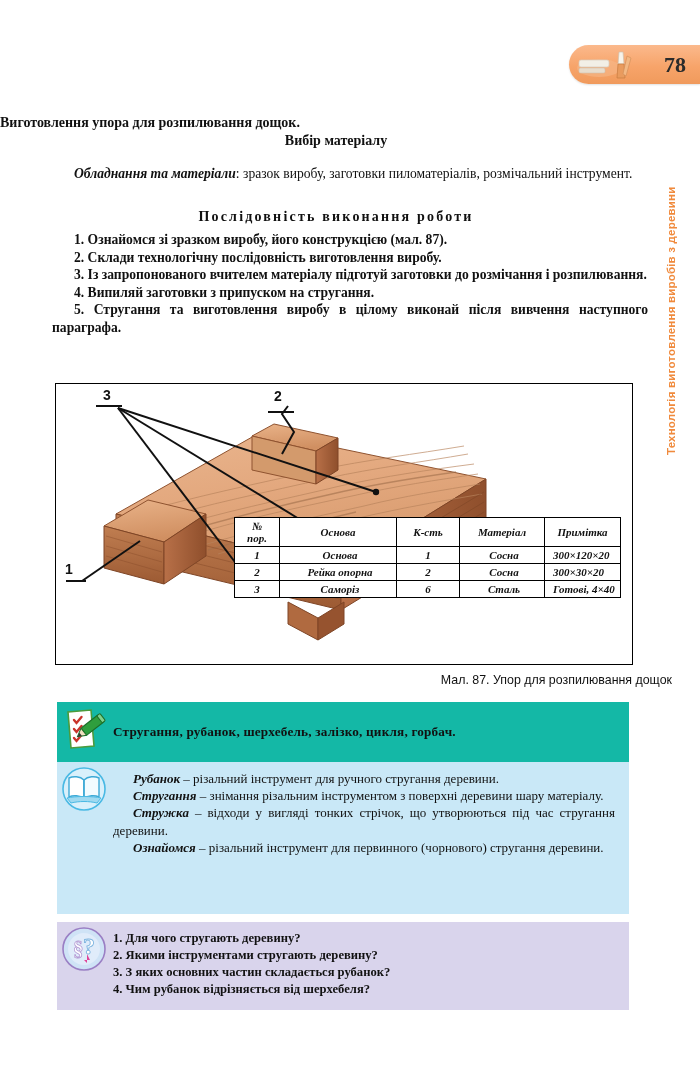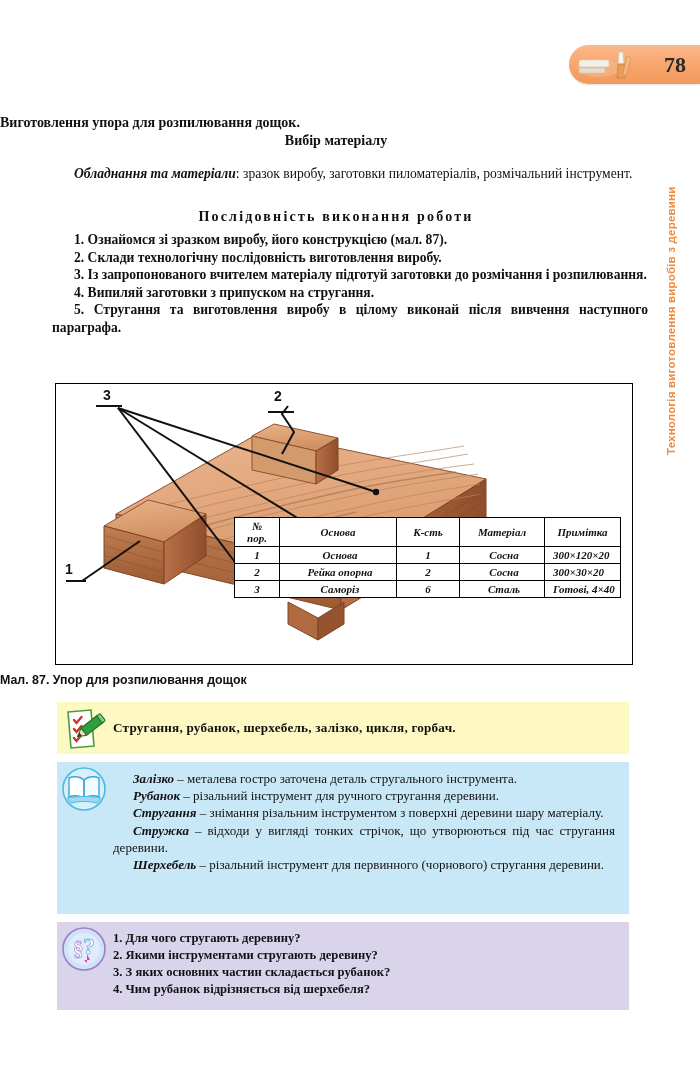--- a/index.html
+++ b/index.html
@@ -125,35 +125,35 @@
   .parts td.name{text-align:center;padding-left:8px;}
   .parts td.note{text-align:left;padding-left:8px;}
   .col-n{width:38px;}
   .col-name{width:110px;}
   .col-qty{width:56px;}
   .col-mat{width:78px;}
 
   
   .caption{
     position:absolute; left:0; right:28px; top:673px;
-    text-align:left;
+    text-align:right;
     font-family:"Liberation Sans", sans-serif;
-    font-weight:bold;
+    font-weight:normal;
     font-size:12.4px;
     color:#111;
   }
 
   
   .box{
     position:absolute; left:57px; width:572px;
     box-sizing:border-box;
   }
   .box-green{
-    top:702px; height:52px;
-    background:#fef9c3;
+    top:702px; height:60px;
+    background:#14b8a6;
   }
   .box-blue{
     top:762px; height:152px;
     background:#c9e8f7;
   }
   .box-purple{
     top:922px; height:88px;
     background:#d9d4ec;
   }
   .box .icon{
@@ -370,25 +370,24 @@
 
   <div class="box box-blue">
     <svg class="icon" viewBox="0 0 46 46">
       <circle cx="23" cy="23" r="21" fill="#d9f0fb" stroke="#49b9e4" stroke-width="1.6"></circle>
       <path d="M23 14 C19 10 12 10 8 12 L8 31 C12 29 19 29 23 33 Z" fill="#ffffff" stroke="#3da9d6" stroke-width="1.4"></path>
       <path d="M23 14 C27 10 34 10 38 12 L38 31 C34 29 27 29 23 33 Z" fill="#f2fbff" stroke="#3da9d6" stroke-width="1.4"></path>
       <line x1="23" y1="14" x2="23" y2="33" stroke="#3da9d6" stroke-width="1.2"></line>
       <path d="M6 32 C14 30 32 30 40 32 L36 37 C28 35 18 35 10 37 Z" fill="#9fd9f0" stroke="#49b9e4" stroke-width="1"></path>
     </svg>
     <div class="defs">
-      <p><span class="term">Залізко</span><span> – металева гостро заточена деталь стругального інструмента.</span></p>
       <p><span class="term">Рубанок</span><span> – різальний інструмент для ручного стругання деревини.</span></p>
       <p><span class="term">Стругання</span><span> – знімання різальним інструментом з поверхні деревини шару матеріалу.</span></p>
       <p><span class="term">Стружка</span><span> – відходи у вигляді тонких стрічок, що утворюються під час стругання деревини.</span></p>
-      <p><span class="term">Шерхебель</span><span> – різальний інструмент для первинного (чорнового) стругання деревини.</span></p>
+      <p><span class="term">Ознайомся</span><span> – різальний інструмент для первинного (чорнового) стругання деревини.</span></p>
     </div>
   </div>
 
   <div class="box box-purple">
     <svg class="icon" viewBox="0 0 46 46">
       <circle cx="23" cy="23" r="21" fill="#cfe3f6" stroke="#9a7fc4" stroke-width="1.6"></circle>
       <circle cx="23" cy="23" r="16" fill="#e4eefb" opacity="0.8"></circle>
       <text x="12" y="30" font-family="Liberation Serif, serif" font-size="21" font-weight="bold" fill="#ffffff" stroke="#b39ad4" stroke-width="0.8">§</text>
       <text x="22" y="28" font-family="Liberation Serif, serif" font-size="24" font-weight="bold" fill="#ffffff" stroke="#7fb5e0" stroke-width="0.9">?</text>
       <path d="M26 28 L26 37 L23 34 L29 34 Z" fill="#e0449a"></path>

